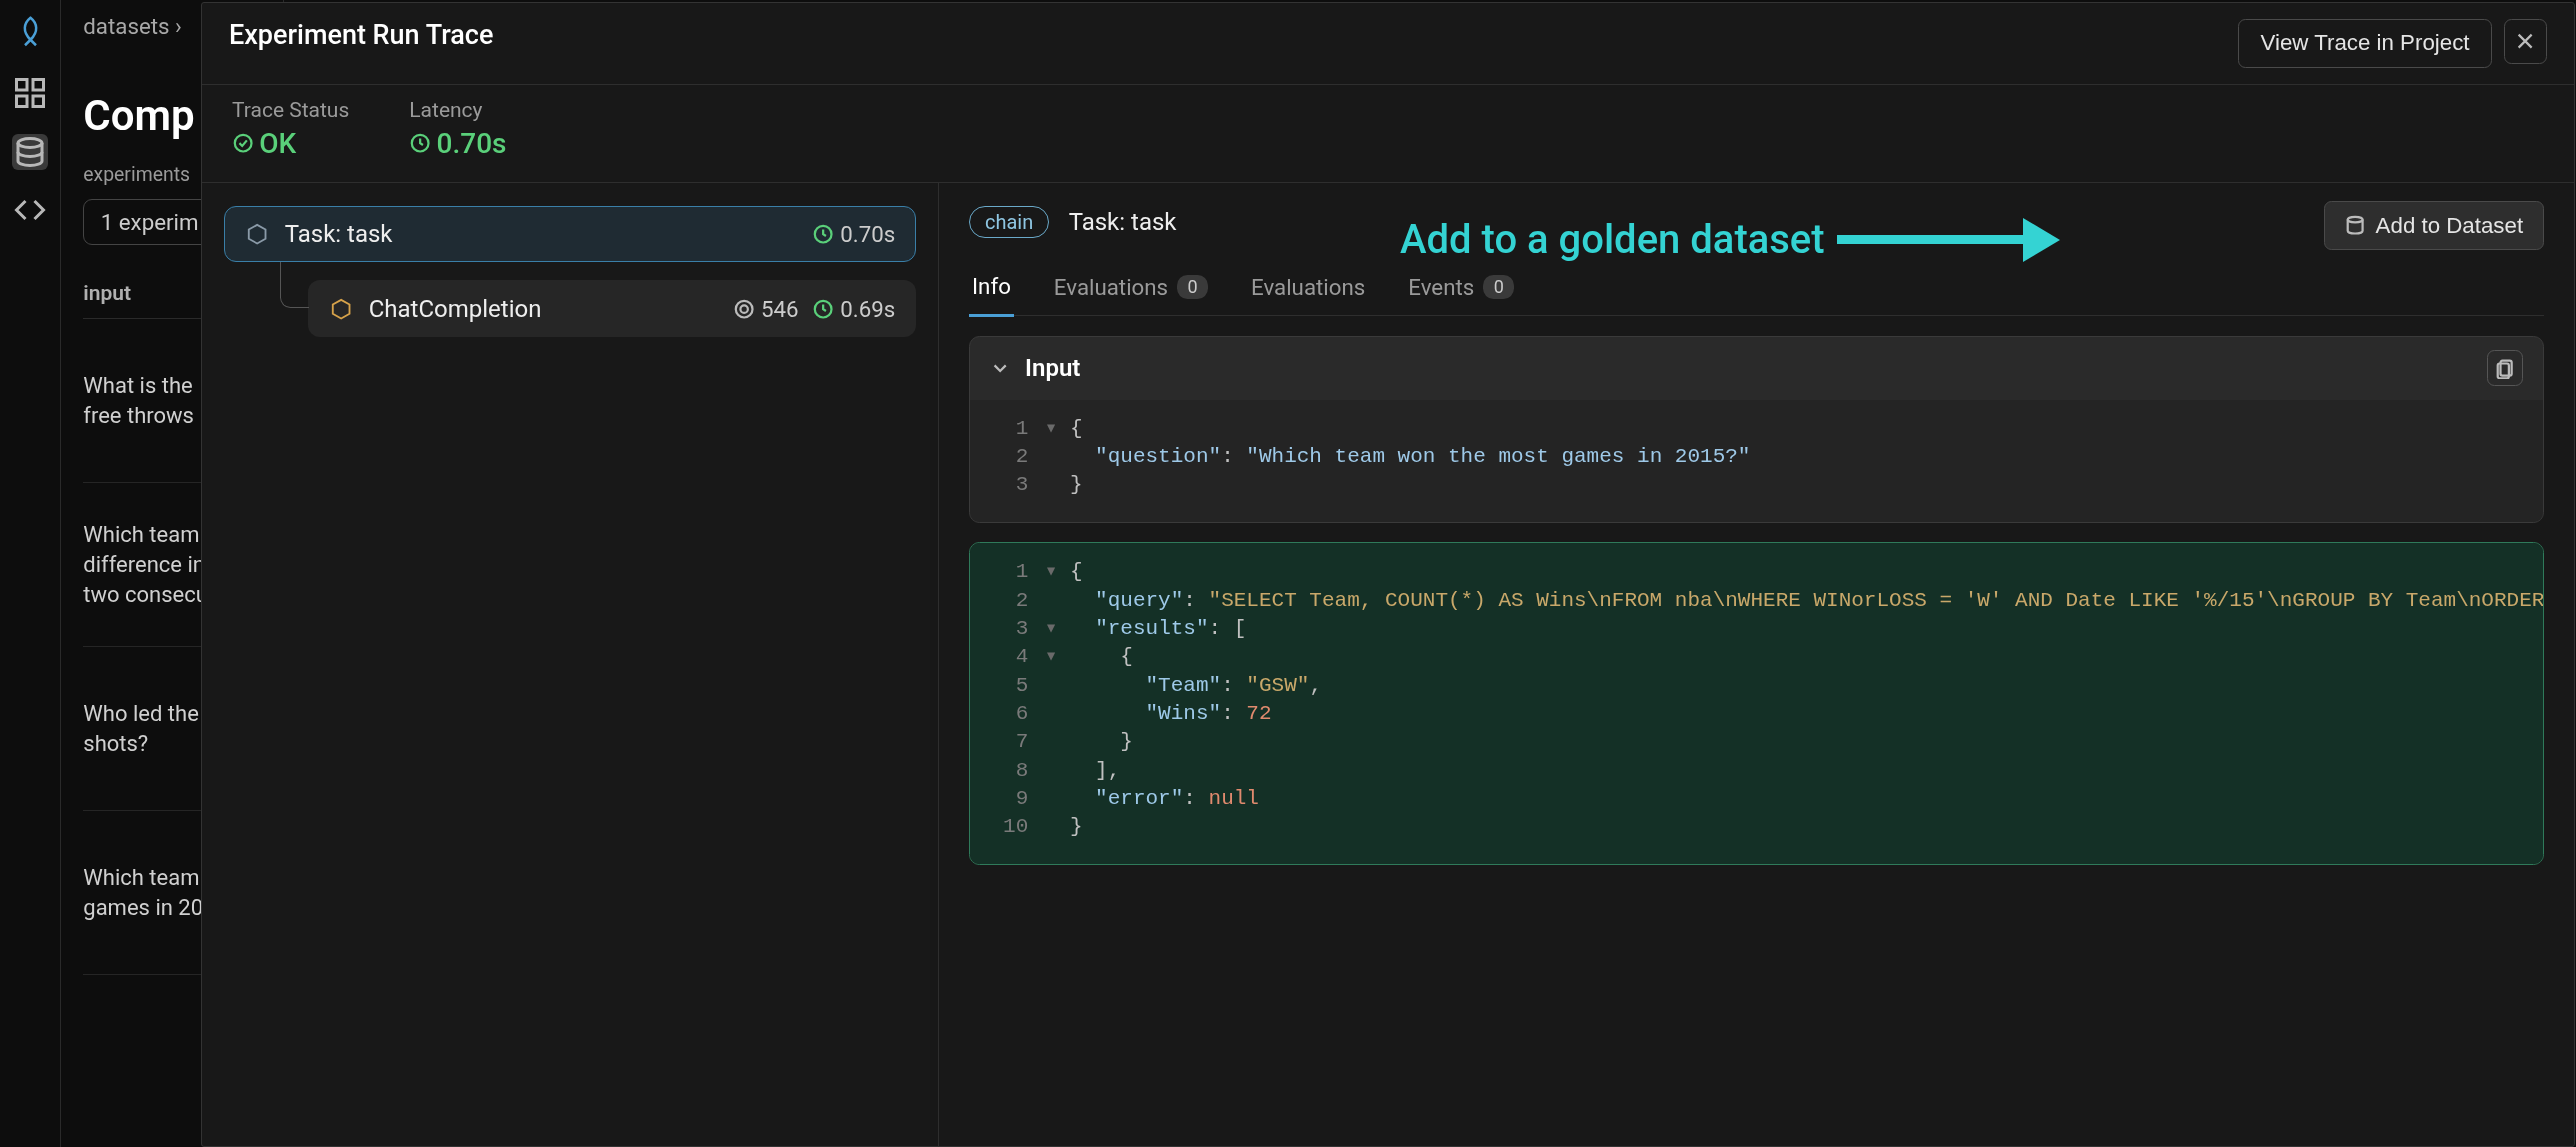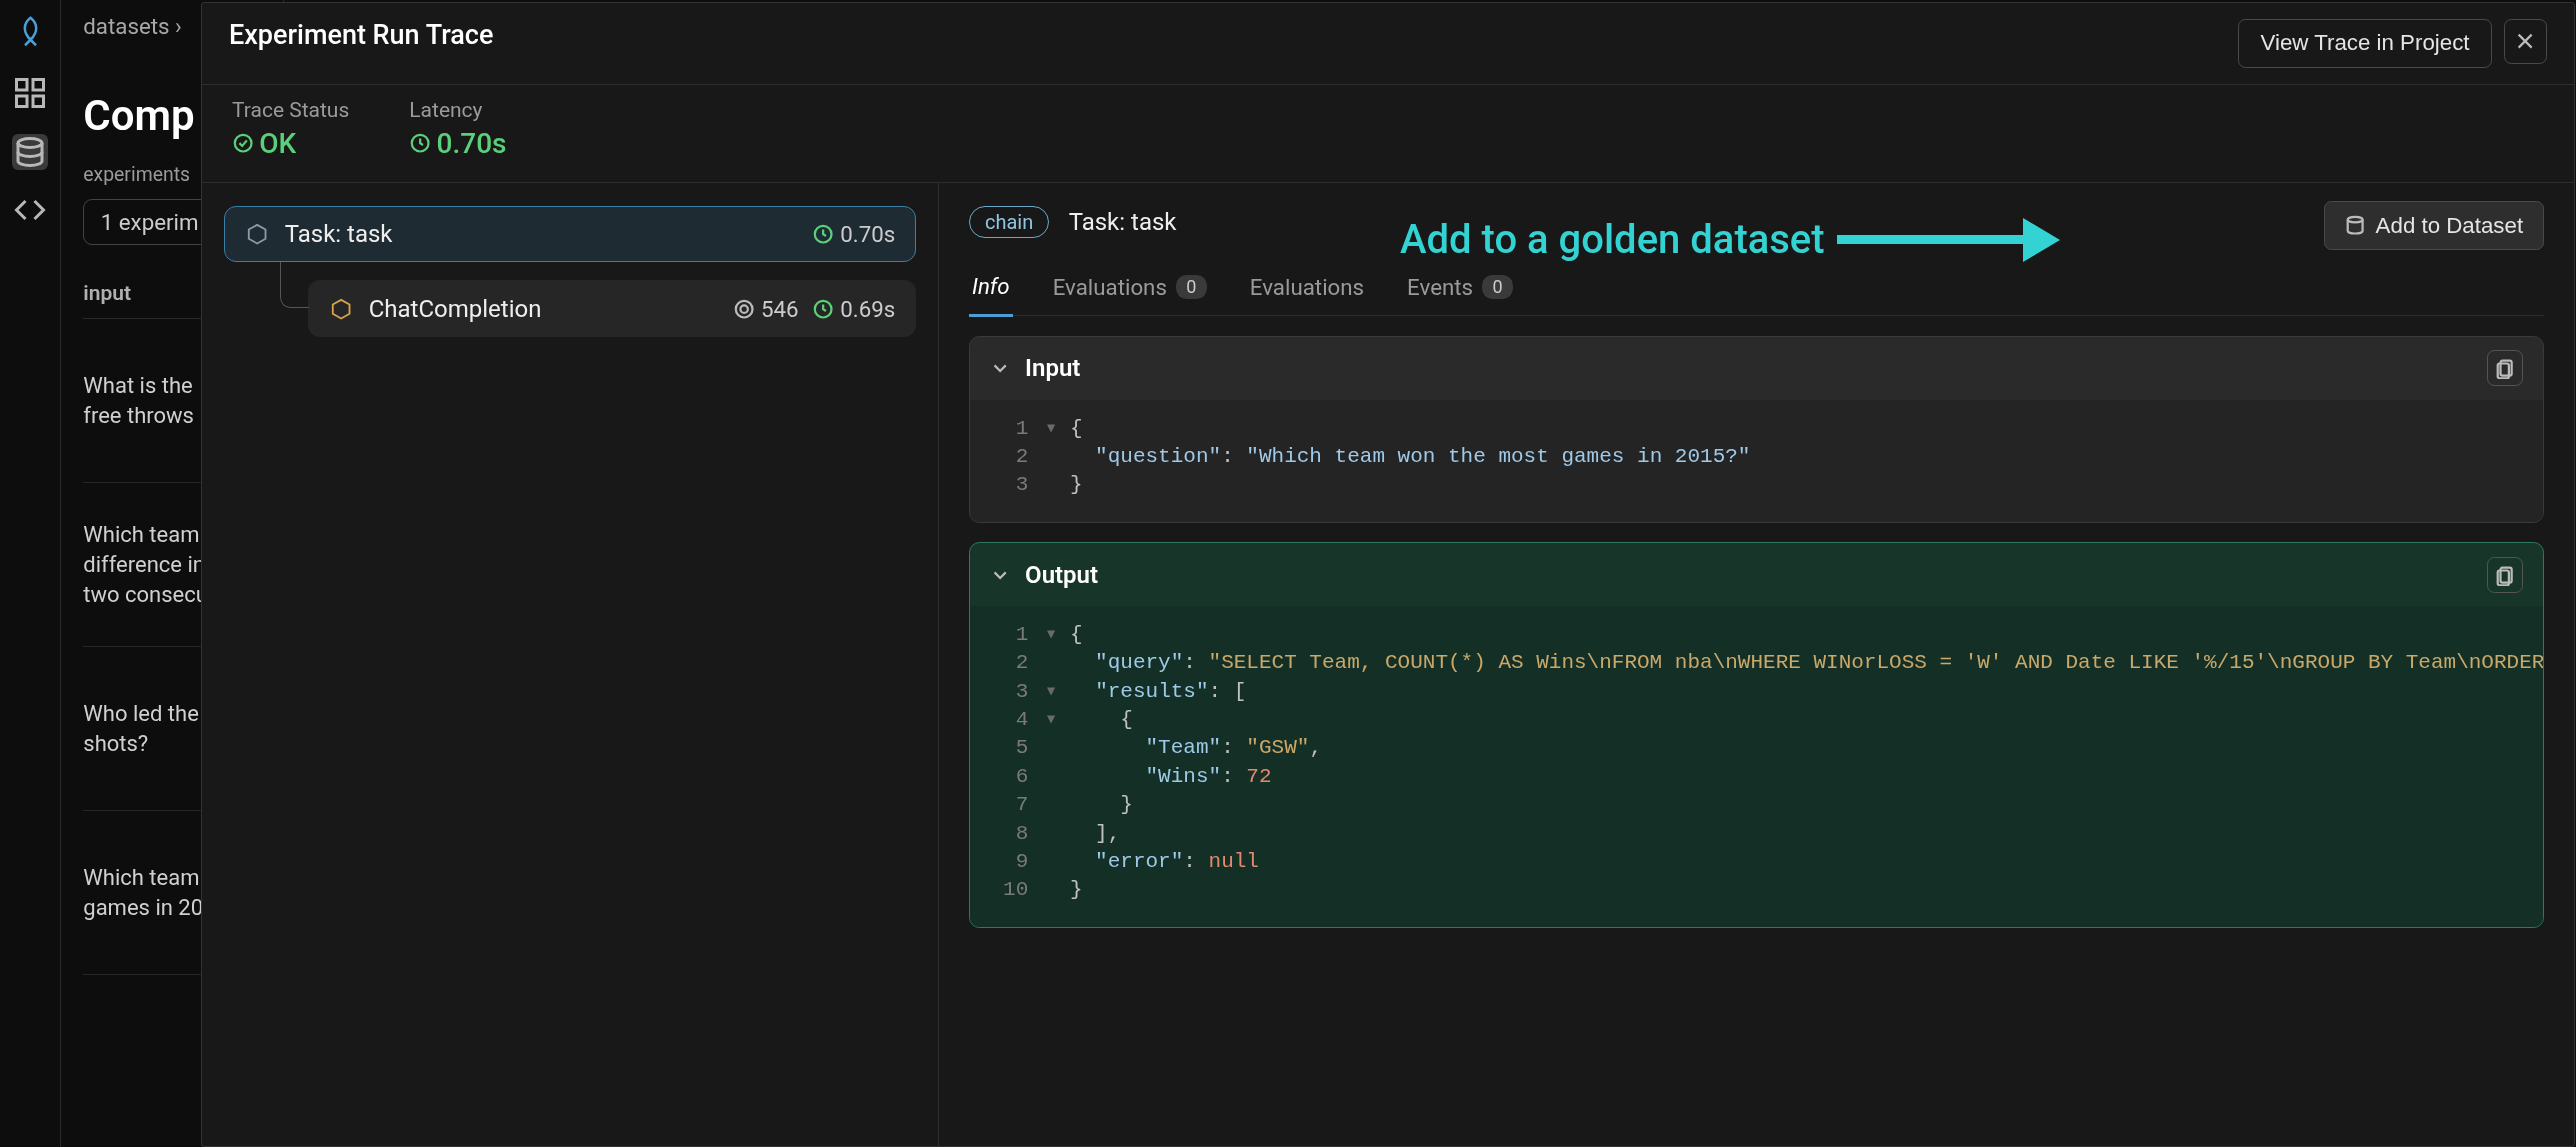--- a/index.html
+++ b/index.html
@@ -176,21 +176,21 @@
     display:flex; gap: 37px;
     margin-top: 25px;
     border-bottom: 0.7px solid #2e2e2e;
   }
   .tab {
     padding: 10.4px 3px 15px;
     font-size: 22.3px; color:#9a9a9a;
     cursor:pointer;
     display:flex; align-items:center; gap:9px;
   }
-  .tab.active { color:#fff; border-bottom: 3px solid #4a9fd6; margin-bottom:-1.5px;font-style:italic;}
+  .tab.active { color:#fff; border-bottom: 3px solid #4a9fd6; margin-bottom:-1.5px;}
   .count-pill {
     background:#3a3a3a; color:#ccc; border-radius:10.4px;
     font-size:18px; padding: 1.5px 10.4px;
   }
 
   .section {
     margin-top: 19.4px;
     border-radius: 10.4px;
     overflow:hidden;
   }
@@ -418,32 +418,20 @@
                 <rect x="4" y="7" width="12" height="16" rx="2"></rect>
               </svg>
           </span>
         </div>
         <div class="code"><span class="ln">1</span><span class="fold">▾</span> <span class="p">{</span>
 <span class="ln">2</span>    <span class="k">"question"</span><span class="p">:</span> <span class="s">"Which team won the most games in 2015?"</span>
 <span class="ln">3</span>  <span class="p">}</span></div>
       </div>
 
       <div class="section output-sec">
-        <div class="sec-head">
-          <svg class="icon chev" viewBox="0 0 24 24">
-              <path d="M6 9 L12 15 L18 9"></path>
-            </svg>
-          <span>Output</span>
-          <span class="copy">
-            <svg class="icon" viewBox="0 0 24 24">
-                <rect x="7" y="4" width="12" height="16" rx="2"></rect>
-                <rect x="4" y="7" width="12" height="16" rx="2"></rect>
-              </svg>
-          </span>
-        </div>
         <div class="code"><span class="ln">1</span><span class="fold">▾</span> <span class="p">{</span>
 <span class="ln">2</span>    <span class="k">"query"</span><span class="p">:</span> <span class="sv">"SELECT Team, COUNT(*) AS Wins\nFROM nba\nWHERE WINorLOSS = 'W' AND Date LIKE '%/15'\nGROUP BY Team\nORDER BY Wins DESC\nLIMIT 1;"</span>
 <span class="ln">3</span><span class="fold">▾</span>   <span class="k">"results"</span><span class="p">:</span> <span class="p">[</span>
 <span class="ln">4</span><span class="fold">▾</span>     <span class="p">{</span>
 <span class="ln">5</span>        <span class="k">"Team"</span><span class="p">:</span> <span class="sv">"GSW"</span><span class="p">,</span>
 <span class="ln">6</span>        <span class="k">"Wins"</span><span class="p">:</span> <span class="n">72</span>
 <span class="ln">7</span>      <span class="p">}</span>
 <span class="ln">8</span>    <span class="p">],</span>
 <span class="ln">9</span>    <span class="k">"error"</span><span class="p">:</span> <span class="nl">null</span>
 <span class="ln">10</span>  <span class="p">}</span></div>

